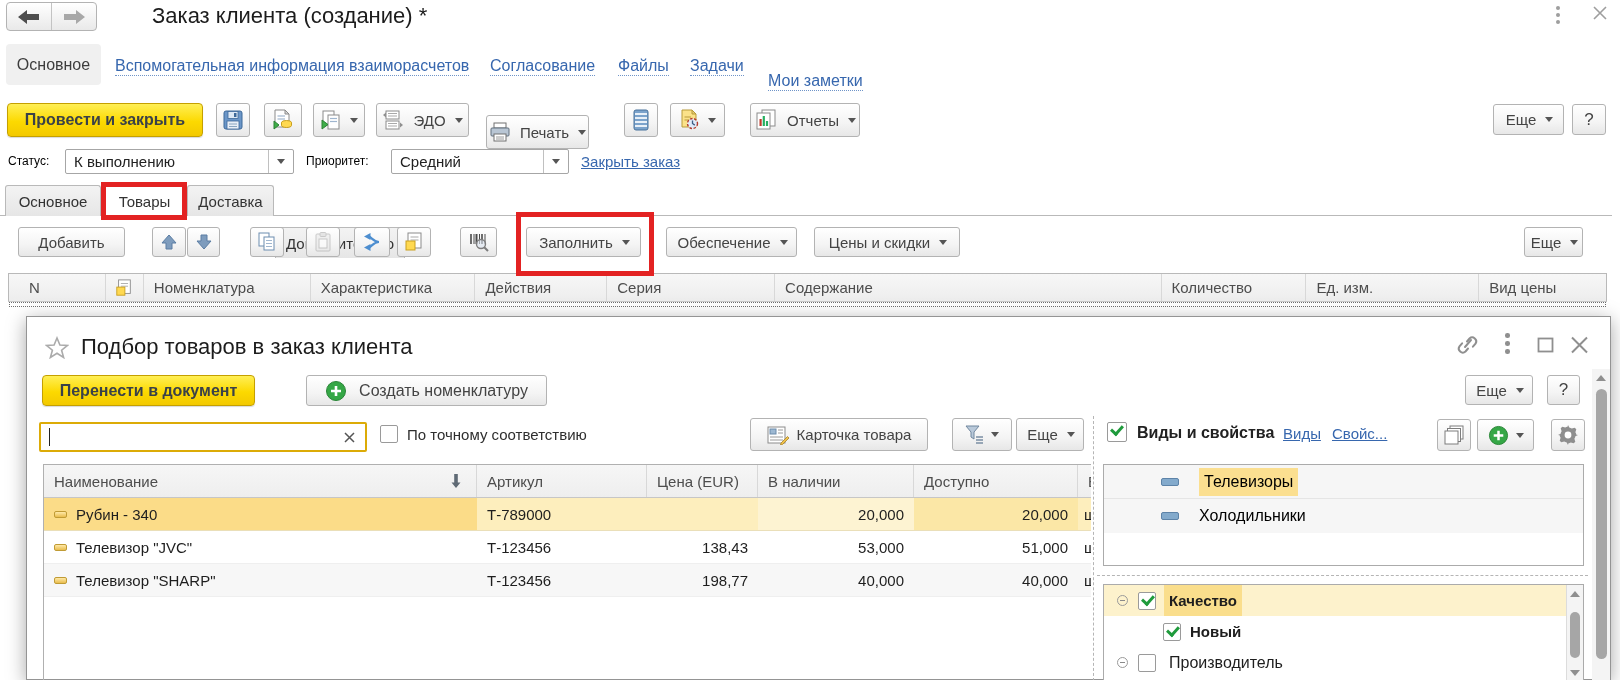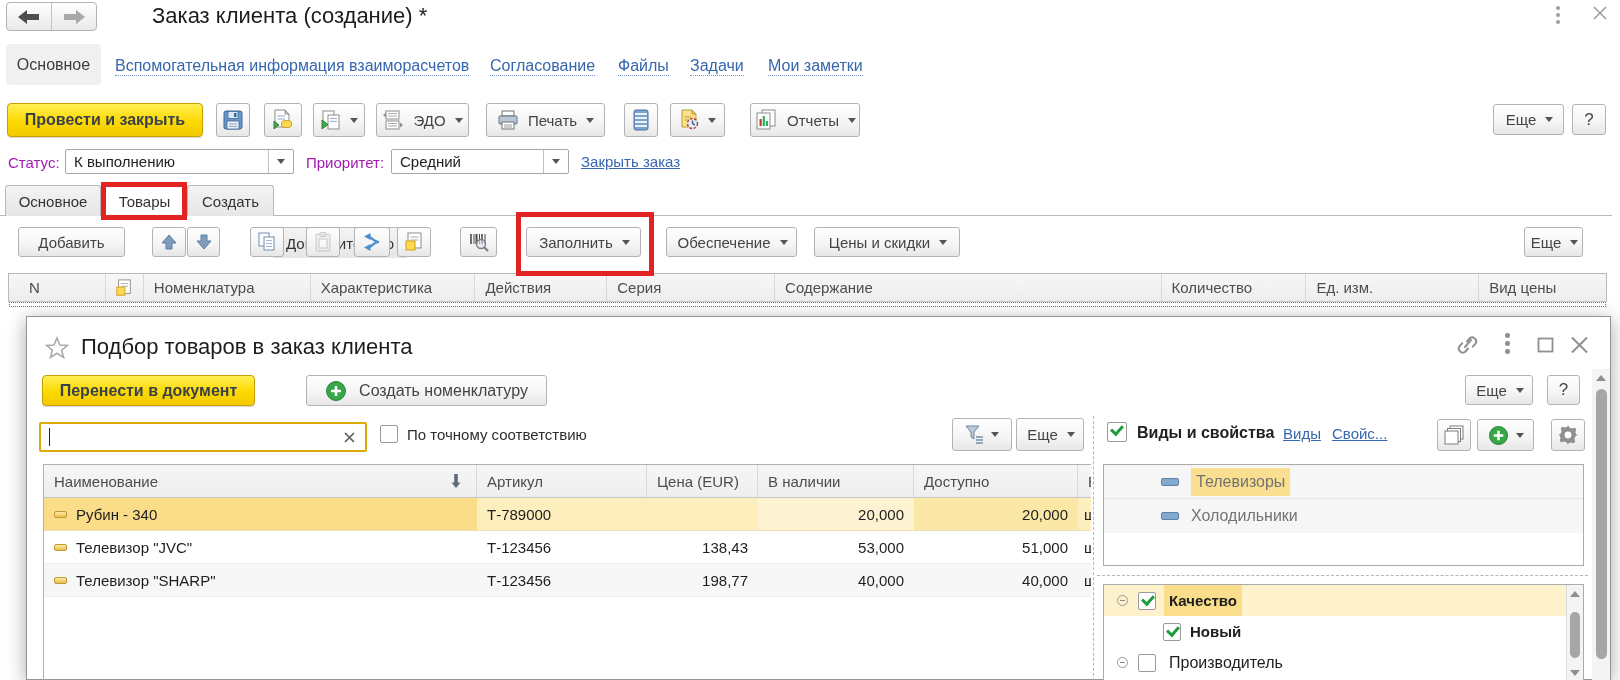--- a/index.html
+++ b/index.html
@@ -29,21 +29,21 @@
   .navgrp .half:first-child { border-right:1px solid #c3c3c3; }
 
   .page-title { position:absolute; left:152px; top:3px; font-size:22px; color:#1c1c1c; }
 
   .chip { position:absolute; left:6px; top:44px; width:95px; height:41px; background:#f0f0f0;
     border-radius:4px; display:flex; align-items:center; justify-content:center;
     font-size:16px; color:#3d3d3d; }
   .navlink { position:absolute; top:57px; font-size:16px; color:#3767ae; text-decoration:none;
     border-bottom:1px dotted #6f94c8; cursor:pointer; }
 
-  .fldlabel { position:absolute; font-size:15px; color:#a21caf; }
+  .fldlabel { position:absolute; font-size:12px; color:#000000; }
   .combo { position:absolute; height:25px; background:#fff; border:1px solid #a6a6a6;
     border-radius:2px; display:flex; align-items:center; }
   .combo .val { flex:1; padding-left:8px; font-size:15px; color:#222; }
   .combo .arr { width:25px; height:100%; border-left:1px solid #c0c0c0; display:flex;
     align-items:center; justify-content:center; }
   .link-solid { position:absolute; font-size:15px; color:#3767ae; text-decoration:underline; cursor:pointer; }
 
   
   .tabline { position:absolute; left:0px; top:215px; width:1612px; height:1px; background:#b9b9b9; }
   .tab { position:absolute; top:185px; height:31px; background:linear-gradient(#f3f3f3,#e6e6e6);
@@ -95,21 +95,21 @@
   .hdash { position:absolute; border-top:1px dashed #b5b5b5; }
   .panel-title { position:absolute; font-size:16px; font-weight:bold; color:#222; }
   .plink { font-size:15px; color:#3767ae; text-decoration:underline; cursor:pointer; position:absolute; }
 
   #typelist { position:absolute; left:1076px; top:147px; width:481px; height:102px;
     border:1px solid #ababab; background:#fff; }
   .tlrow { height:34px; display:flex; align-items:center; border-bottom:1px solid #e5e5e5; }
   .tlrow:last-child { border-bottom:none; }
   .baricon { width:18px; height:8px; background:#83aacc; border:1px solid #5d83a8; border-radius:2px;
     margin-left:57px; flex:none; }
-  .tlrow .txt { margin-left:12px; font-size:16px; color:#737373; }
+  .tlrow .txt { margin-left:20px; font-size:16px; color:#000000; }
   .hl { background:#fbdf90; padding:5px 5px; }
 
   #proptree { position:absolute; left:1076px; top:267px; width:481px; height:97px;
     border:1px solid #ababab; background:#fff; overflow:hidden; }
   .trow { position:relative; height:31px; display:flex; align-items:center; }
   .expander { width:11px; height:11px; border:1px solid #9a9a9a; border-radius:50%; position:relative;
     flex:none; }
   .expander::after { content:""; position:absolute; left:2px; right:2px; top:4px; height:1px; background:#8a8a8a; }
   .cbx { width:18px; height:18px; border:1px solid #9a9a9a; border-radius:2px; background:#fff;
     position:relative; flex:none; }
@@ -157,21 +157,21 @@
     <svg width="16" height="16" viewBox="0 0 16 16">
         <path d="M2 2 L14 14 M14 2 L2 14" stroke="#9e9e9e" stroke-width="1.6"></path>
       </svg>
   </div>
 
   <div class="chip">Основное</div>
   <a class="navlink" style="left:115px;">Вспомогательная информация взаиморасчетов</a>
   <a class="navlink" style="left:490px;">Согласование</a>
   <a class="navlink" style="left:618px;">Файлы</a>
   <a class="navlink" style="left:690px;">Задачи</a>
-  <a class="navlink" style="left:768px;">Мои заметки</a>
+  <a class="navlink" style="left:768px;margin-top:15px;">Мои заметки</a>
 
   <div class="ybtn" style="left:7px; top:103px; width:196px; height:34px;">
     <span>Провести и закрыть</span>
   </div>
 
   <div class="btn" style="left:216px; top:103px; width:34px; height:34px;">
     <svg width="20" height="20" viewBox="0 0 20 20">
       <rect x="1" y="1" width="18" height="18" rx="2" fill="#6b96c8" stroke="#3c6899"></rect>
       <rect x="5" y="1.5" width="10" height="7" fill="#dce8f5" stroke="#3c6899" stroke-width="0.8"></rect>
       <rect x="11" y="3" width="2.5" height="4" fill="#3c6899"></rect>
@@ -212,21 +212,21 @@
       <line x1="6" y1="6" x2="15" y2="6" stroke="#a9a9a9"></line>
       <line x1="6" y1="13.5" x2="15" y2="13.5" stroke="#a9a9a9"></line>
       <line x1="6" y1="16" x2="15" y2="16" stroke="#a9a9a9"></line>
       <path d="M1 5 l3 -2.5 v5 z" fill="#8f8f8f"></path>
       <path d="M21 15 l-3 -2.5 v5 z" fill="#8f8f8f"></path>
     </svg>
     <span class="lbl">ЭДО</span>
     <span class="dd"></span>
   </div>
 
-  <div class="btn" style="left:486px; top:103px; width:119px; height:34px;">
+  <div class="btn" style="left:486px; top:115px; width:103px; height:34px;">
     <svg width="22" height="20" viewBox="0 0 22 20" style="margin-right:7px;">
       <rect x="5" y="1" width="12" height="5" fill="#fff" stroke="#707070"></rect>
       <rect x="2" y="6" width="18" height="8" rx="1" fill="#b9c6d4" stroke="#63707e"></rect>
       <rect x="5" y="12" width="12" height="7" fill="#fff" stroke="#707070"></rect>
       <line x1="7" y1="15" x2="15" y2="15" stroke="#9a9a9a"></line>
       <line x1="7" y1="17" x2="15" y2="17" stroke="#9a9a9a"></line>
     </svg>
     <span class="lbl">Печать</span>
     <span class="dd"></span>
   </div>
@@ -290,21 +290,21 @@
   <a class="link-solid" style="left:581px; top:153px;">Закрыть заказ</a>
 
   <div class="tabline"></div>
   <div class="tab" style="left:5px; width:96px;">
     <span>Основное</span>
   </div>
   <div class="tab active" style="left:102px; width:85px;">
     <span>Товары</span>
   </div>
   <div class="tab" style="left:187px; width:87px;">
-    <span>Создать</span>
+    <span>Доставка</span>
   </div>
   <div class="tab" style="left:275px; width:130px;margin-top:42px;">
     <span>Дополнительно</span>
   </div>
 
   <div class="btn" style="left:18px; top:227px; width:107px; height:30px;">
     <span>Добавить</span>
   </div>
   <div class="btn" style="left:152px; top:227px; width:34px; height:30px;">
     <svg width="16" height="16" viewBox="0 0 16 16">
@@ -458,20 +458,32 @@
       <span></span>
       <div class="clear-x">
         <svg width="11" height="11" viewBox="0 0 11 11">
             <path d="M1 1 L10 10 M10 1 L1 10" stroke="#555" stroke-width="1.5"></path>
           </svg>
       </div>
     </div>
     <div class="cb" style="left:353px; top:108px;"></div>
     <div class="abs" style="left:380px; top:109px; font-size:15px; color:#2e2e2e;">По точному соответствию</div>
 
+    <div class="btn" style="left:723px; top:101px; width:178px; height:33px;">
+      <svg width="22" height="20" viewBox="0 0 22 20" style="margin-right:8px;">
+        <rect x="1" y="2" width="17" height="16" fill="#fff" stroke="#8b8b8b"></rect>
+        <rect x="3" y="4" width="6" height="5" fill="#9db8d2" stroke="#6c8cab"></rect>
+        <line x1="11" y1="5" x2="16" y2="5" stroke="#9a9a9a"></line>
+        <line x1="11" y1="8" x2="16" y2="8" stroke="#9a9a9a"></line>
+        <line x1="3" y1="12" x2="16" y2="12" stroke="#9a9a9a"></line>
+        <line x1="3" y1="15" x2="16" y2="15" stroke="#9a9a9a"></line>
+        <path d="M14 18 l6.5 -6.5 1.5 1.5 -6.5 6.5 -2 0.5 z" fill="#f0c24a" stroke="#a8832a" stroke-width="0.8"></path>
+      </svg>
+      <span>Карточка товара</span>
+    </div>
     <div class="btn" style="left:925px; top:101px; width:60px; height:33px;">
       <svg width="19" height="19" viewBox="0 0 19 19">
         <path d="M1 1 h13 l-5 6 v7 l-3 -2 v-5 z" fill="#b9c9da" stroke="#71879e"></path>
         <line x1="11" y1="12" x2="18" y2="12" stroke="#71879e" stroke-width="1.4"></line>
         <line x1="11" y1="15" x2="18" y2="15" stroke="#71879e" stroke-width="1.4"></line>
         <line x1="11" y1="18" x2="18" y2="18" stroke="#71879e" stroke-width="1.4"></line>
       </svg>
       <span class="dd"></span>
     </div>
     <div class="btn" style="left:989px; top:101px; width:68px; height:33px;">

